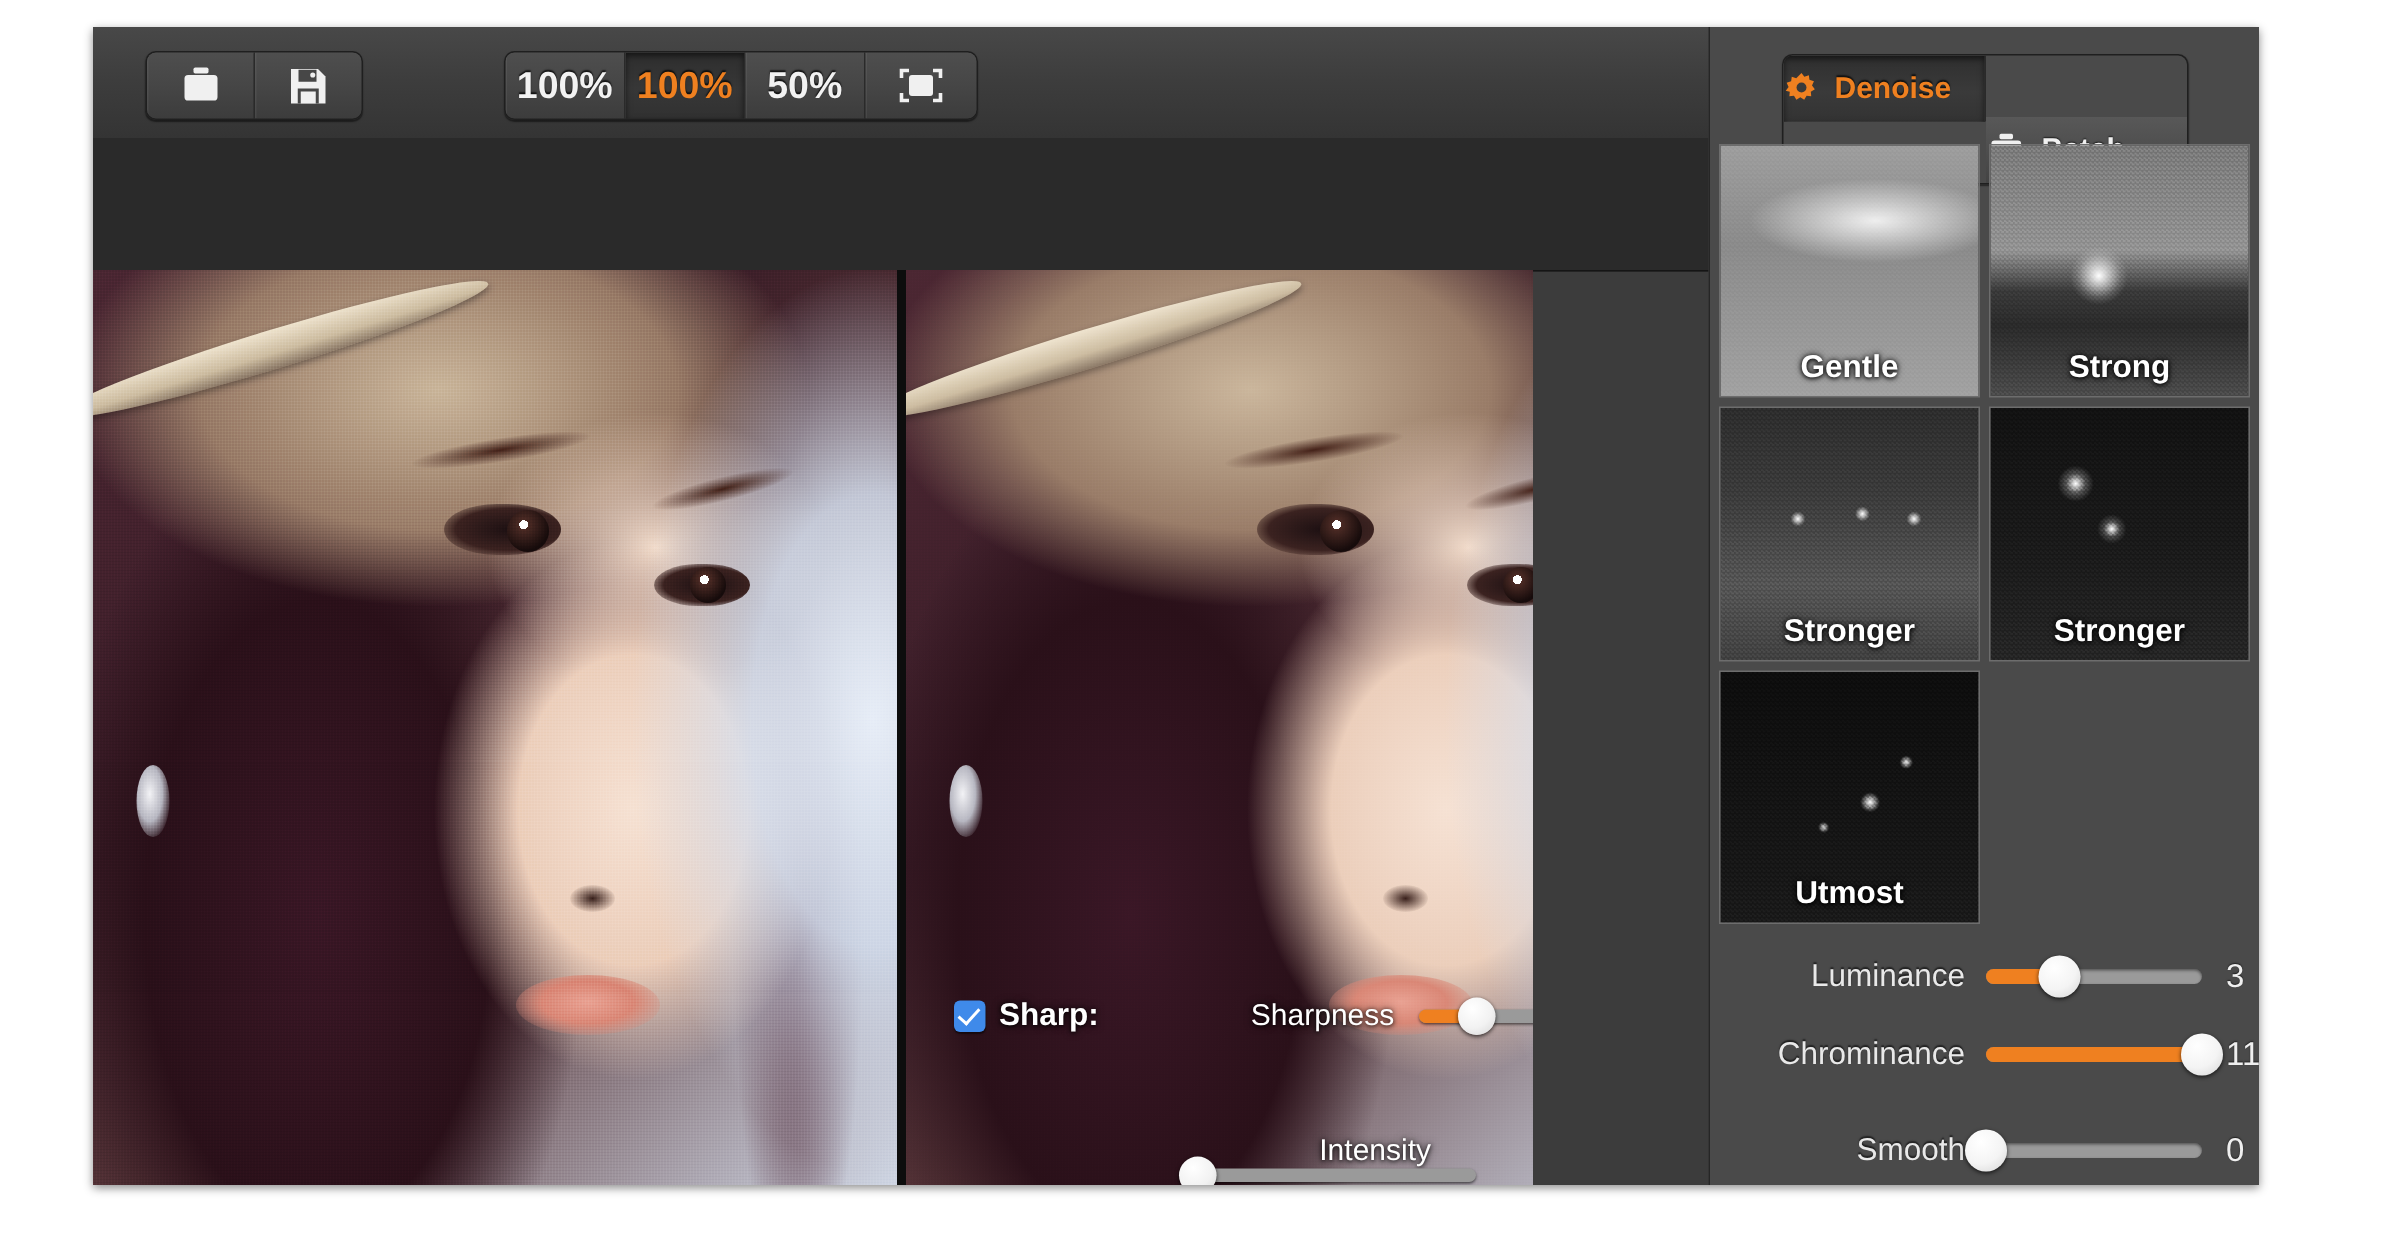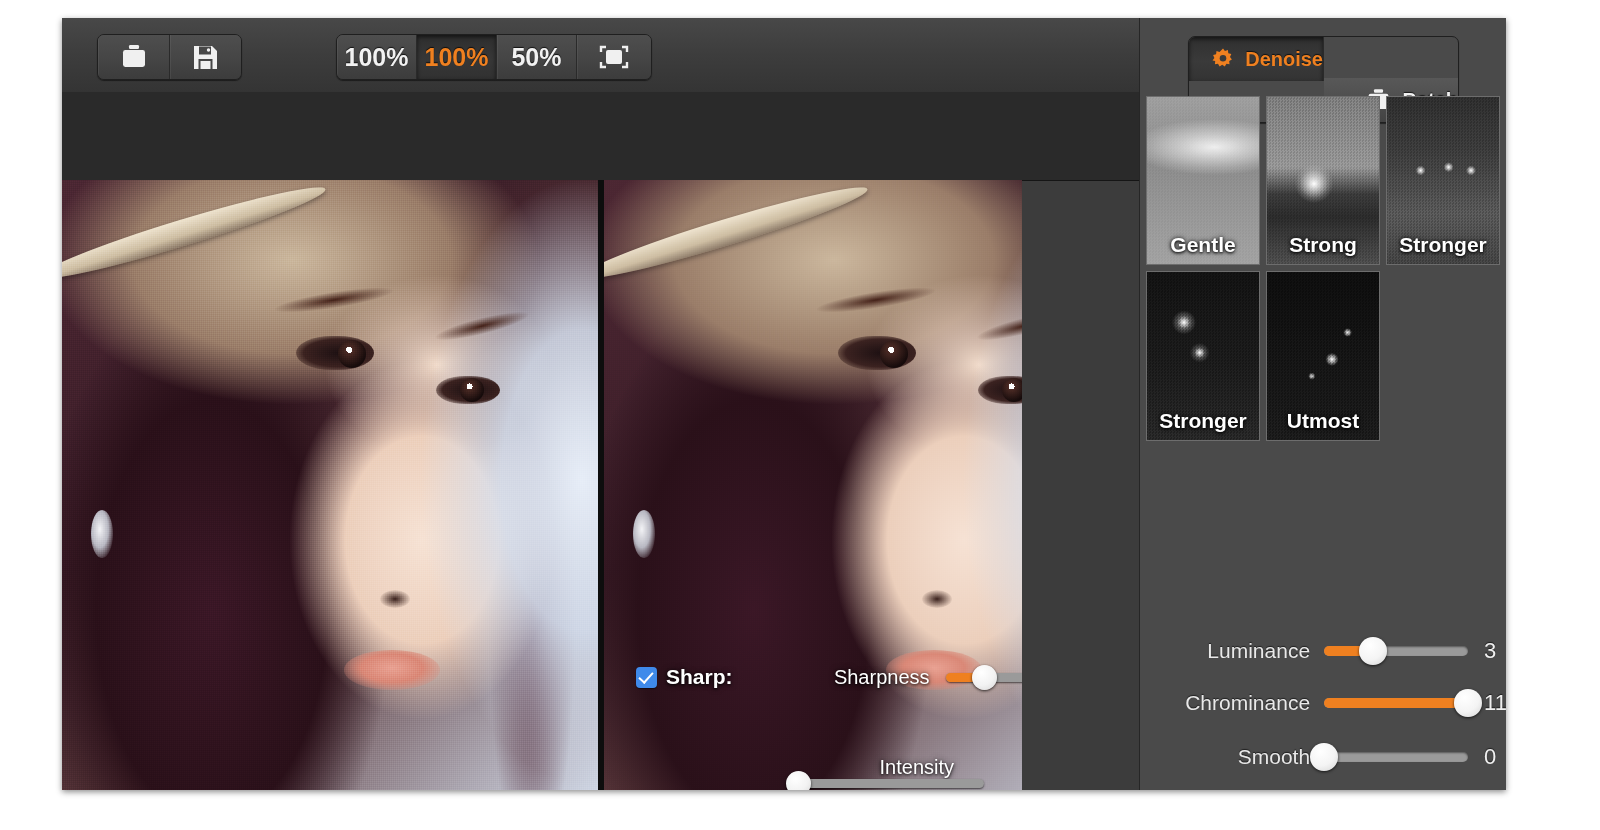--- a/index.html
+++ b/index.html
@@ -171,36 +171,36 @@
   #right-panel{
     position:absolute;right:0;top:0;width:366px;height:772px;
     background:#4a4a4a;border-left:1px solid #262626;
   }
   #tab-group{
     position:absolute;left:48px;top:18px;display:flex;
     border:1px solid #1f1f1f;border-radius:7px;overflow:hidden;
     box-shadow:0 1px 1px rgba(0,0,0,.5);
   }
   .tab{
-    display:flex;align-items:center;justify-content:flex-end;gap:10px;
+    display:flex;align-items:center;justify-content:flex-start;gap:10px;
     width:134px;height:44px;font-size:20px;font-weight:bold;color:#f0f0f0;
     background:linear-gradient(180deg,#585858 0%,#4e4e4e 50%,#434343 100%);
     border-right:1px solid #2a2a2a;
     text-shadow:0 -1px 1px rgba(0,0,0,.7);cursor:default;
   }
   .tab:last-child{border-right:none;margin-top:41px;}
   .tab.active{
     background:linear-gradient(180deg,#2f2f2f 0%,#3a3a3a 55%,#333 100%);
     color:#ef8020;
     box-shadow:inset 0 2px 4px rgba(0,0,0,.6);
   }
 
   #preset-grid{
     position:absolute;left:6px;top:78px;width:354px;height:520px;
-    display:grid;grid-template-columns:1fr 1fr 1fr;grid-template-rows:1fr 1fr 1fr;
+    display:grid;grid-template-columns:1fr 1fr;grid-template-rows:1fr 1fr 1fr;
     gap:6px;
   }
   .preset{
     position:relative;overflow:hidden;border:1px solid #6d6d6d;
     cursor:default;
   }
   .preset .thumb{position:absolute;inset:0;}
   .preset .grain{
     position:absolute;inset:0;
     background-image:
@@ -459,21 +459,21 @@
 
       <div class="sl-row" style="top:60px;">
         <div class="sl-label">Chrominance</div>
         <div class="sl-track">
           <div class="sl-fill" style="width:100%"></div>
           <div class="sl-thumb" style="left:100%"></div>
         </div>
         <div class="sl-value">11</div>
       </div>
 
-      <div class="sl-row" style="top:114px;justify-content:center;">
+      <div class="sl-row" style="top:124px;justify-content:center;">
         <div class="sl-label">Smooth</div>
         <div class="sl-track">
           <div class="sl-fill" style="width:0%"></div>
           <div class="sl-thumb" style="left:0%"></div>
         </div>
         <div class="sl-value">0</div>
       </div>
 
     </div>
   </div>

